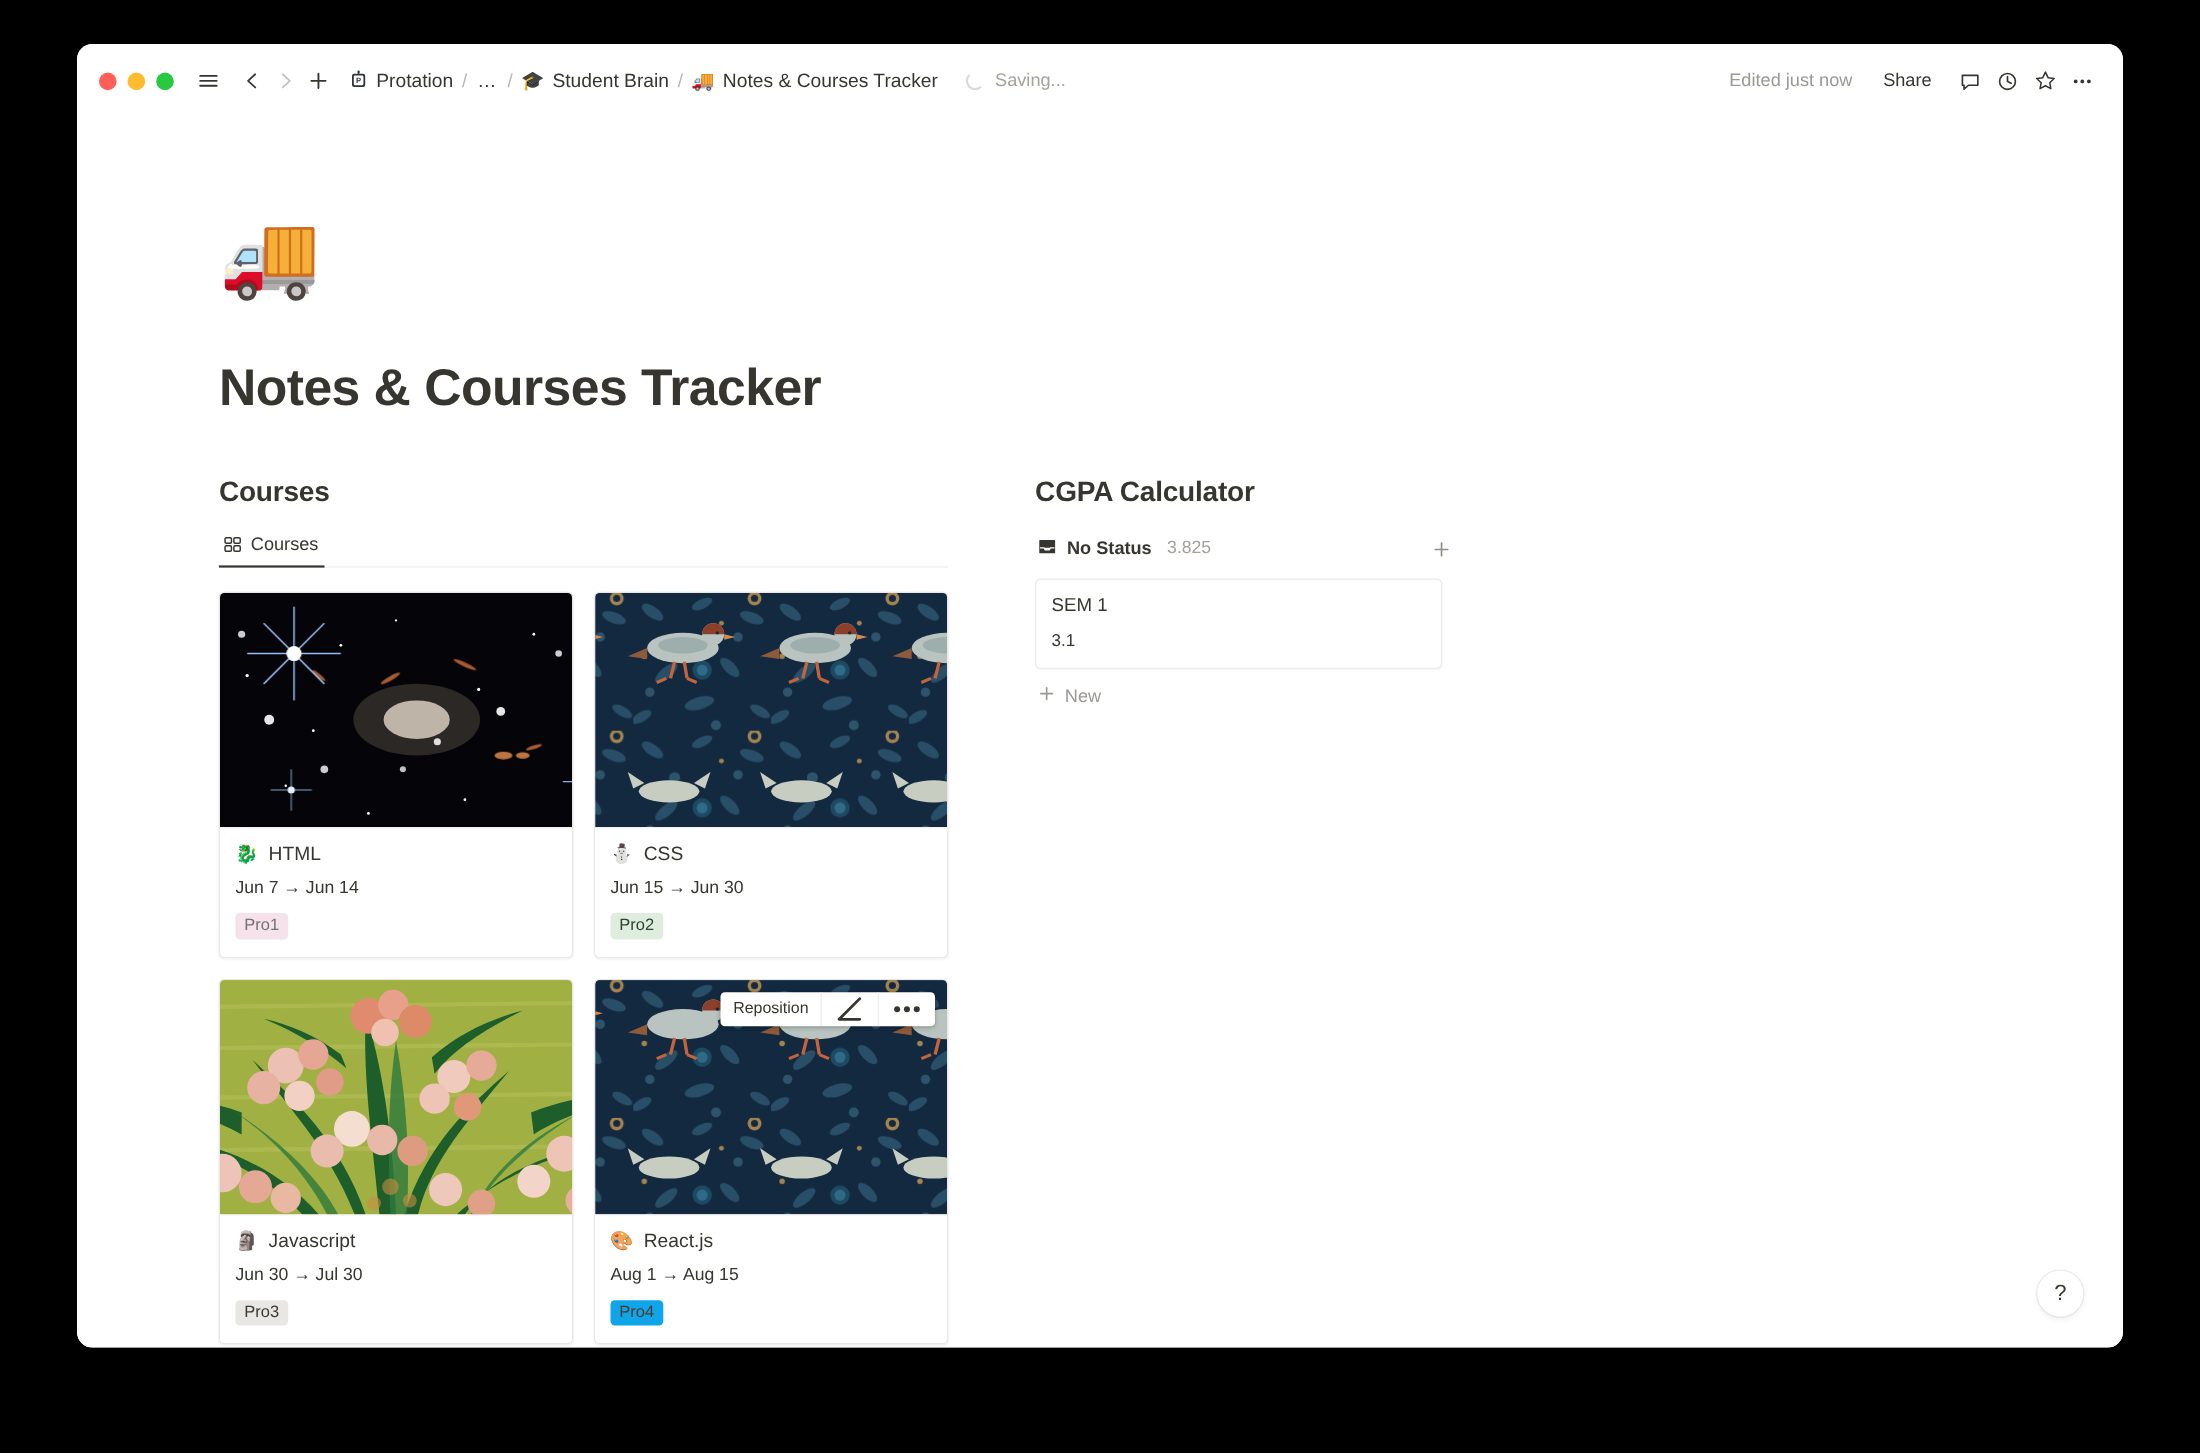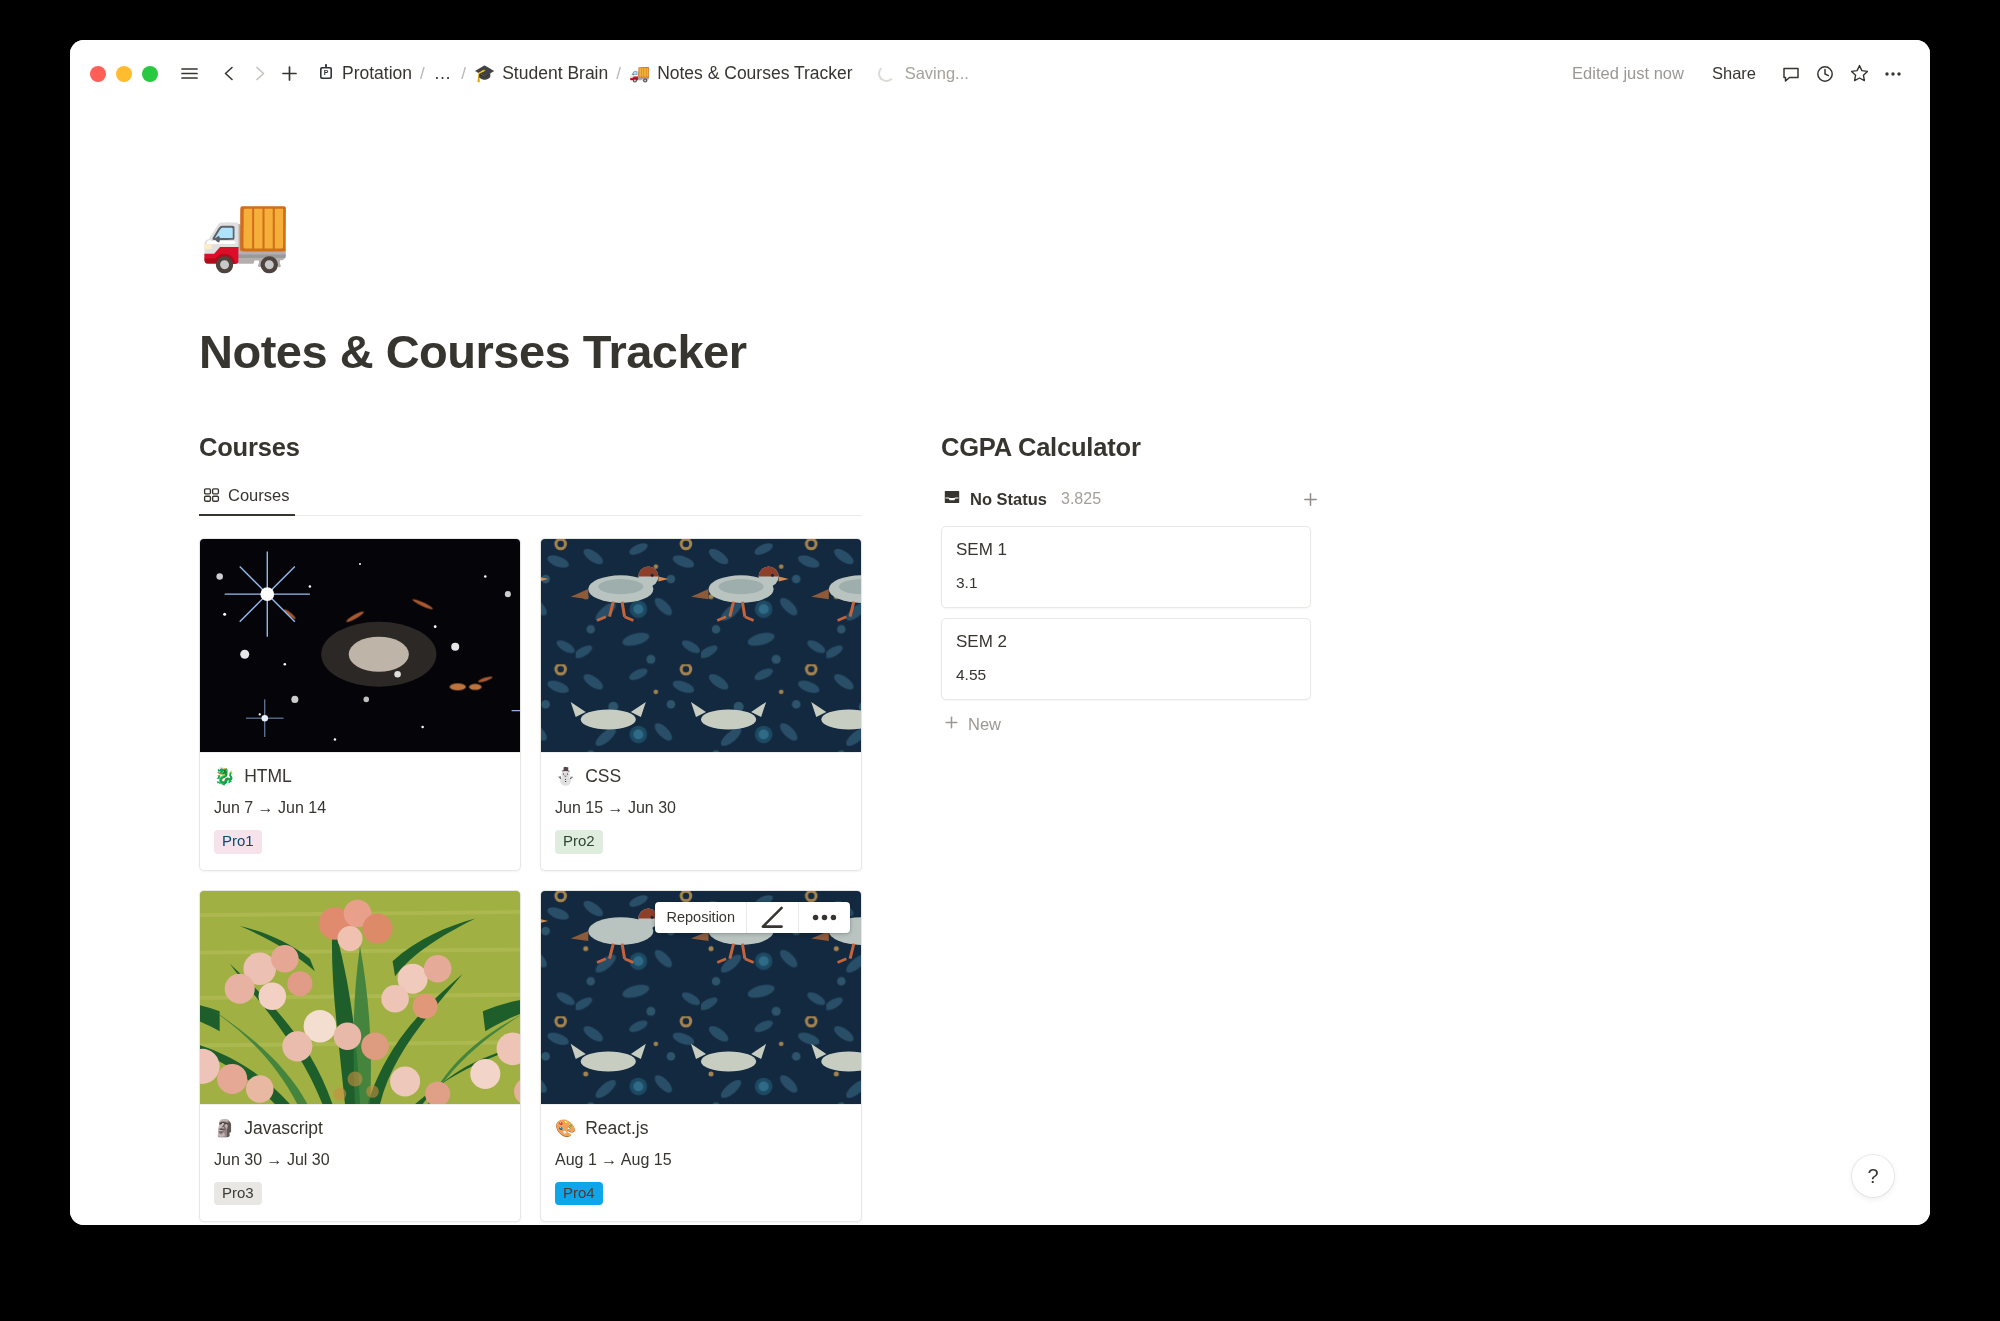--- a/index.html
+++ b/index.html
@@ -228,21 +228,21 @@
     margin-bottom: 13px;
   }
   .tag {
     display: inline-block;
     font-size: 15px;
     padding: 3px 8px 4px 8px;
     border-radius: 4px;
     line-height: 1.1;
     color: #37352f;
   }
-  .tag.pink   { background: #f6e2ea; color: #0c4a6e; }
+  .tag.pink   { background: #f6e2ea; color: #737373; }
   .tag.green  { background: #dfeddf; color: #2f4431; }
   .tag.gray   { background: #e8e7e4; color: #3b3a36; }
   .tag.orange { background: #0ea5e9; color: #50392a; }
 
   .gcard.partial .gcard-cover { height: 60px; border-bottom: none; }
   .gcard.partial { border-bottom: none; border-radius: 5px 5px 0 0; }
 
   
   .reposition {
     position: absolute;
@@ -922,24 +922,20 @@
                         <line x1="3.8" y1="9.5" x2="15.2" y2="9.5"></line>
                     </svg>
                   </span>
                 </div>
 
                 <div class="board-cards">
                   <div class="bcard">
                     <div class="bcard-title">SEM 1</div>
                     <div class="bcard-value">3.1</div>
                   </div>
-                  <div class="bcard">
-                    <div class="bcard-title">SEM 2</div>
-                    <div class="bcard-value">4.55</div>
-                  </div>
                 </div>
 
                 <div class="board-new">
                   <span>
                     <svg width="17" height="17" viewBox="0 0 17 17" fill="none" stroke="#9b9894" stroke-width="1.5" stroke-linecap="round">
                       <line x1="8.5" y1="3.2" x2="8.5" y2="13.8"></line>
                         <line x1="3.2" y1="8.5" x2="13.8" y2="8.5"></line>
                     </svg>
                   </span>
                   <span>New</span>

